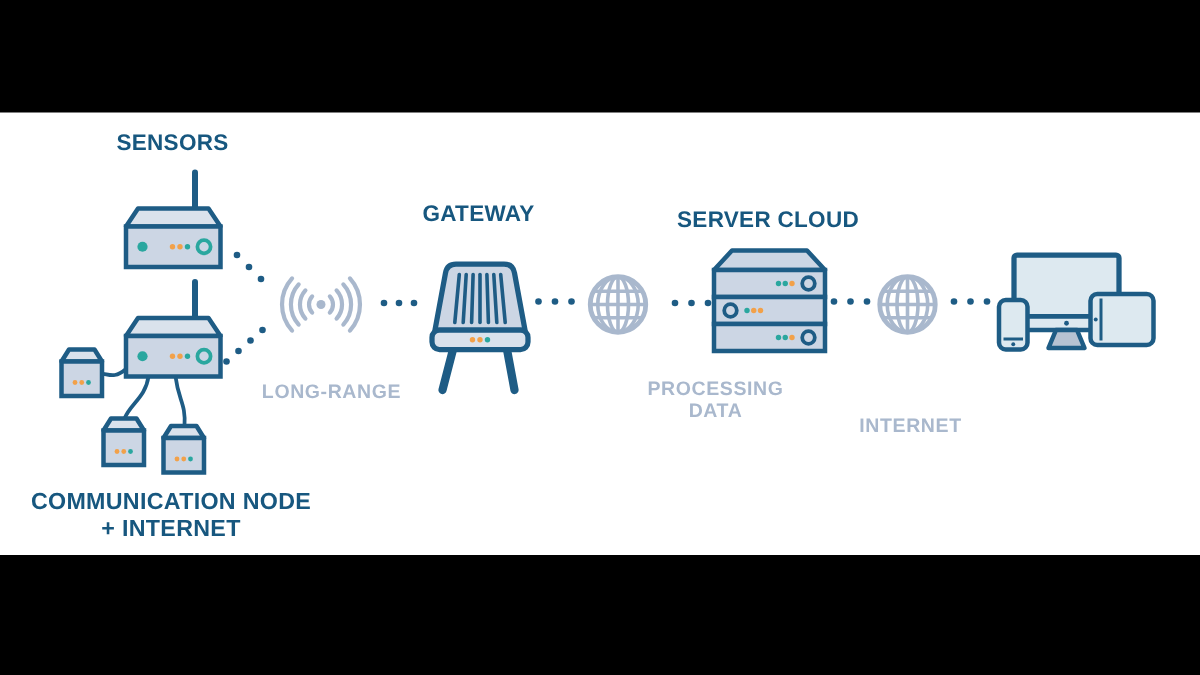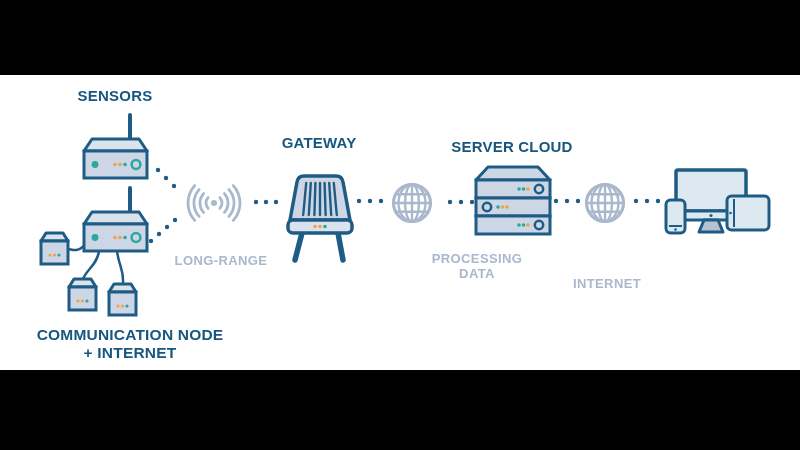--- a/index.html
+++ b/index.html
@@ -207,21 +207,21 @@
       <g>
         <rect x="63" y="26" width="42" height="34" rx="4.5" class="fsc" stroke-width="3"></rect>
         <line x1="70" y1="29" x2="70" y2="57" class="od" stroke-width="2"></line>
         <circle cx="66.5" cy="43" r="1.3" class="fd"></circle>
       </g>
     </g>
   </svg>
 
   <div class="label label-dark" style="left:115px;top:87px;">SENSORS</div>
 
-  <div class="label label-dark big" style="left:114px;top:326px;margin-left:16px;">
+  <div class="label label-dark big" style="left:114px;top:326px;">
     <div>COMMUNICATION NODE</div>
     <div>+ INTERNET</div>
   </div>
 
   <div class="label label-dark" style="left:319px;top:134px;">GATEWAY</div>
 
   <div class="label label-dark" style="left:512px;top:138px;text-align:center;">SERVER CLOUD</div>
 
 
   <div class="label label-muted" style="left:221px;top:253px;">

